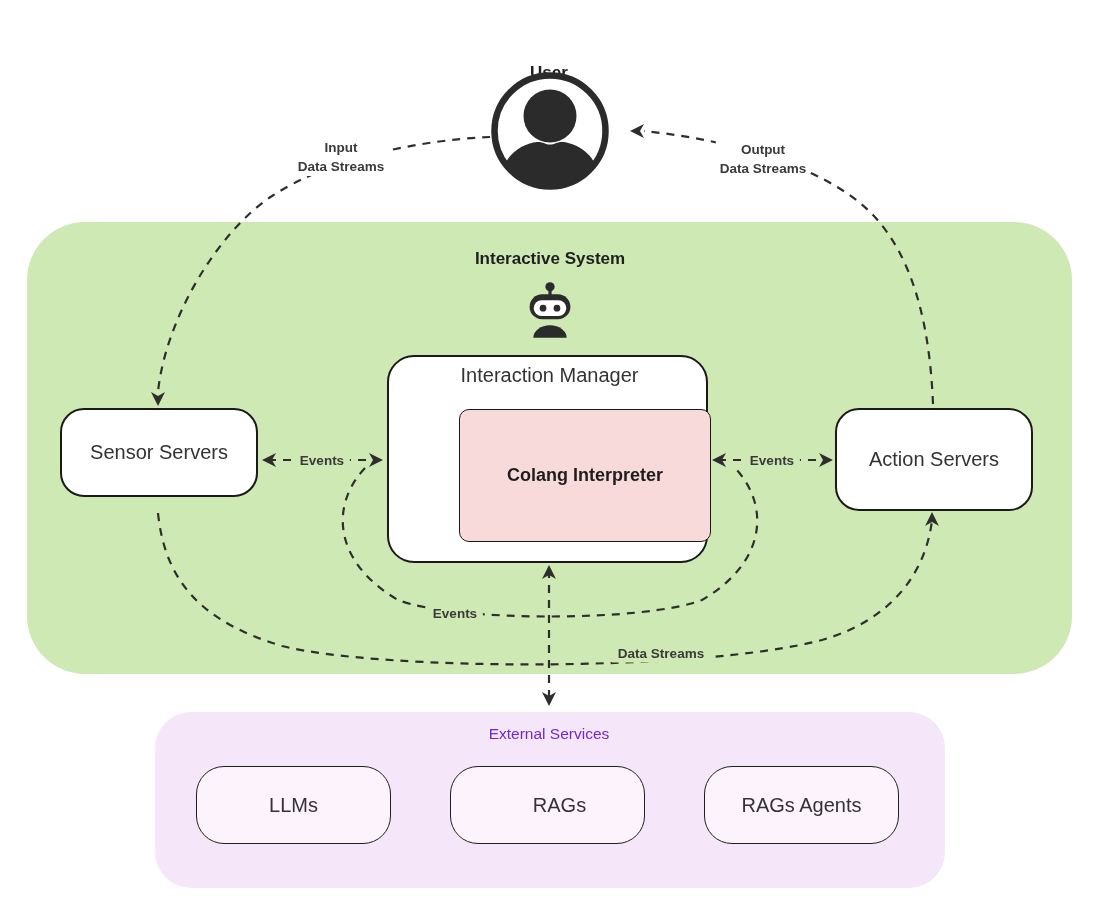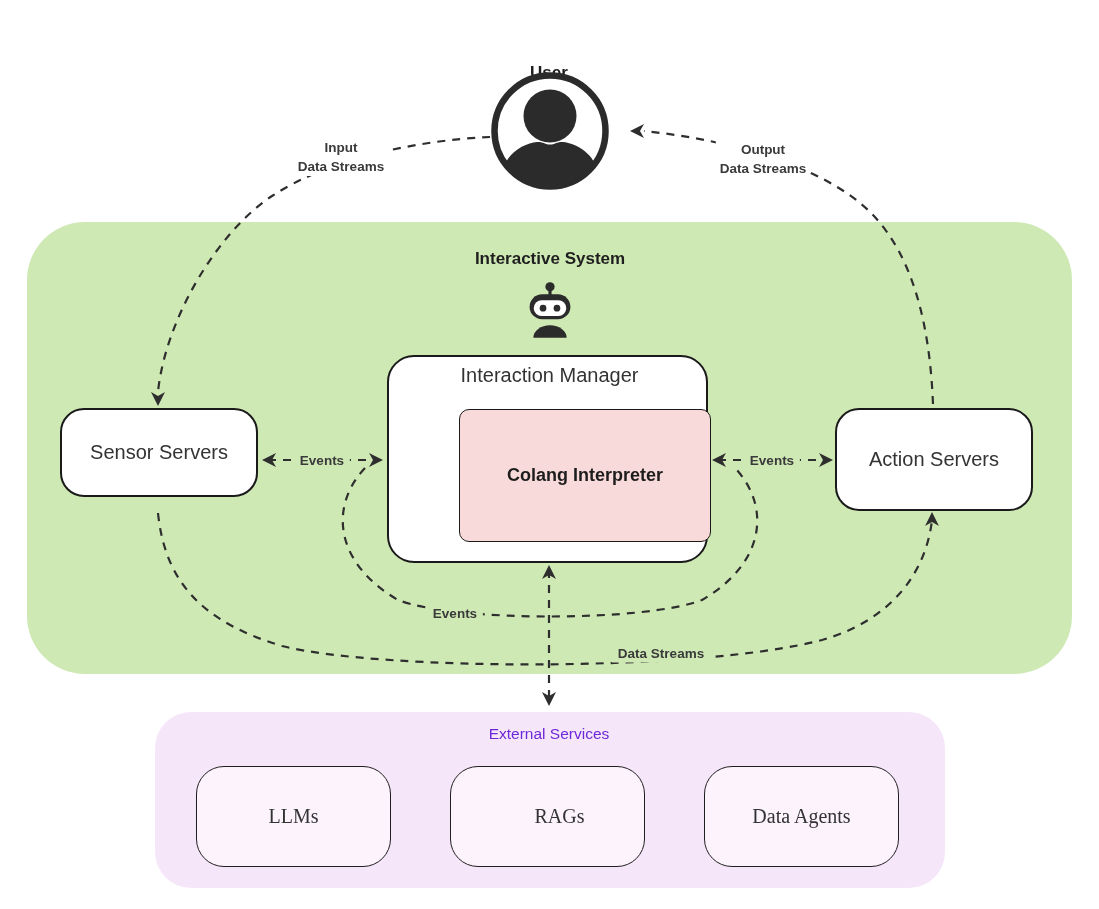--- a/index.html
+++ b/index.html
@@ -45,23 +45,23 @@
     left:34px;top:52px;width:252px;height:133px;
     background:var(--colang-bg,#f9dada);
     border:1.6px solid #1a1a1a;border-radius:10px;
     display:flex;align-items:center;justify-content:center;
     font-size:18px;font-weight:700;color:#1d1d1d;margin-left:36px;
   }
   .sensor-box{left:60px;top:408px;width:198px;height:89px;}
   .action-box{left:835px;top:408px;width:198px;height:103px;}
 
   .ext-box{
-    border:1.6px solid #1f1f1f;border-radius:28px;width:195px;height:101px;top:766px;
+    border:1.6px solid #1f1f1f;border-radius:28px;width:195px;height:78px;top:766px;
     background:var(--external-box-bg,#fcf3fd);
-    display:flex;align-items:center;justify-content:center;font-family:Liberation Serif, serif;
+    display:flex;align-items:center;justify-content:center;
   }
   .ext-title{left:549px;top:734px;font-size:15.5px;color:#6d28d9;white-space:nowrap;}
 
   .on-green{background:var(--interactive-system-bg,#cfe9b5);padding:0 6px;}
   .on-white{background:#ffffff;padding:0 4px;}
 
   svg.overlay{position:absolute;left:0;top:0;pointer-events:none;}
   .dash{fill:none;stroke:var(--stroke,#2e2e2e);stroke-width:2.2;stroke-dasharray:8 7;}
   .head{fill:var(--stroke,#2e2e2e);stroke:none;}
   .icon-dark{fill:#2b2b2b;}
@@ -159,16 +159,16 @@
 
   <div class="abs ext-title center-text">External Services</div>
 
   <div class="abs ext-box" style="left:196px;">
     <span class="box-label">LLMs</span>
   </div>
   <div class="abs ext-box" style="left:450px;padding-left:24px;">
     <span class="box-label">RAGs</span>
   </div>
   <div class="abs ext-box" style="left:704px;">
-    <span class="box-label">Data Agents</span>
+    <span class="box-label">RAGs Agents</span>
   </div>
 
 </div>
 
 </body></html>

